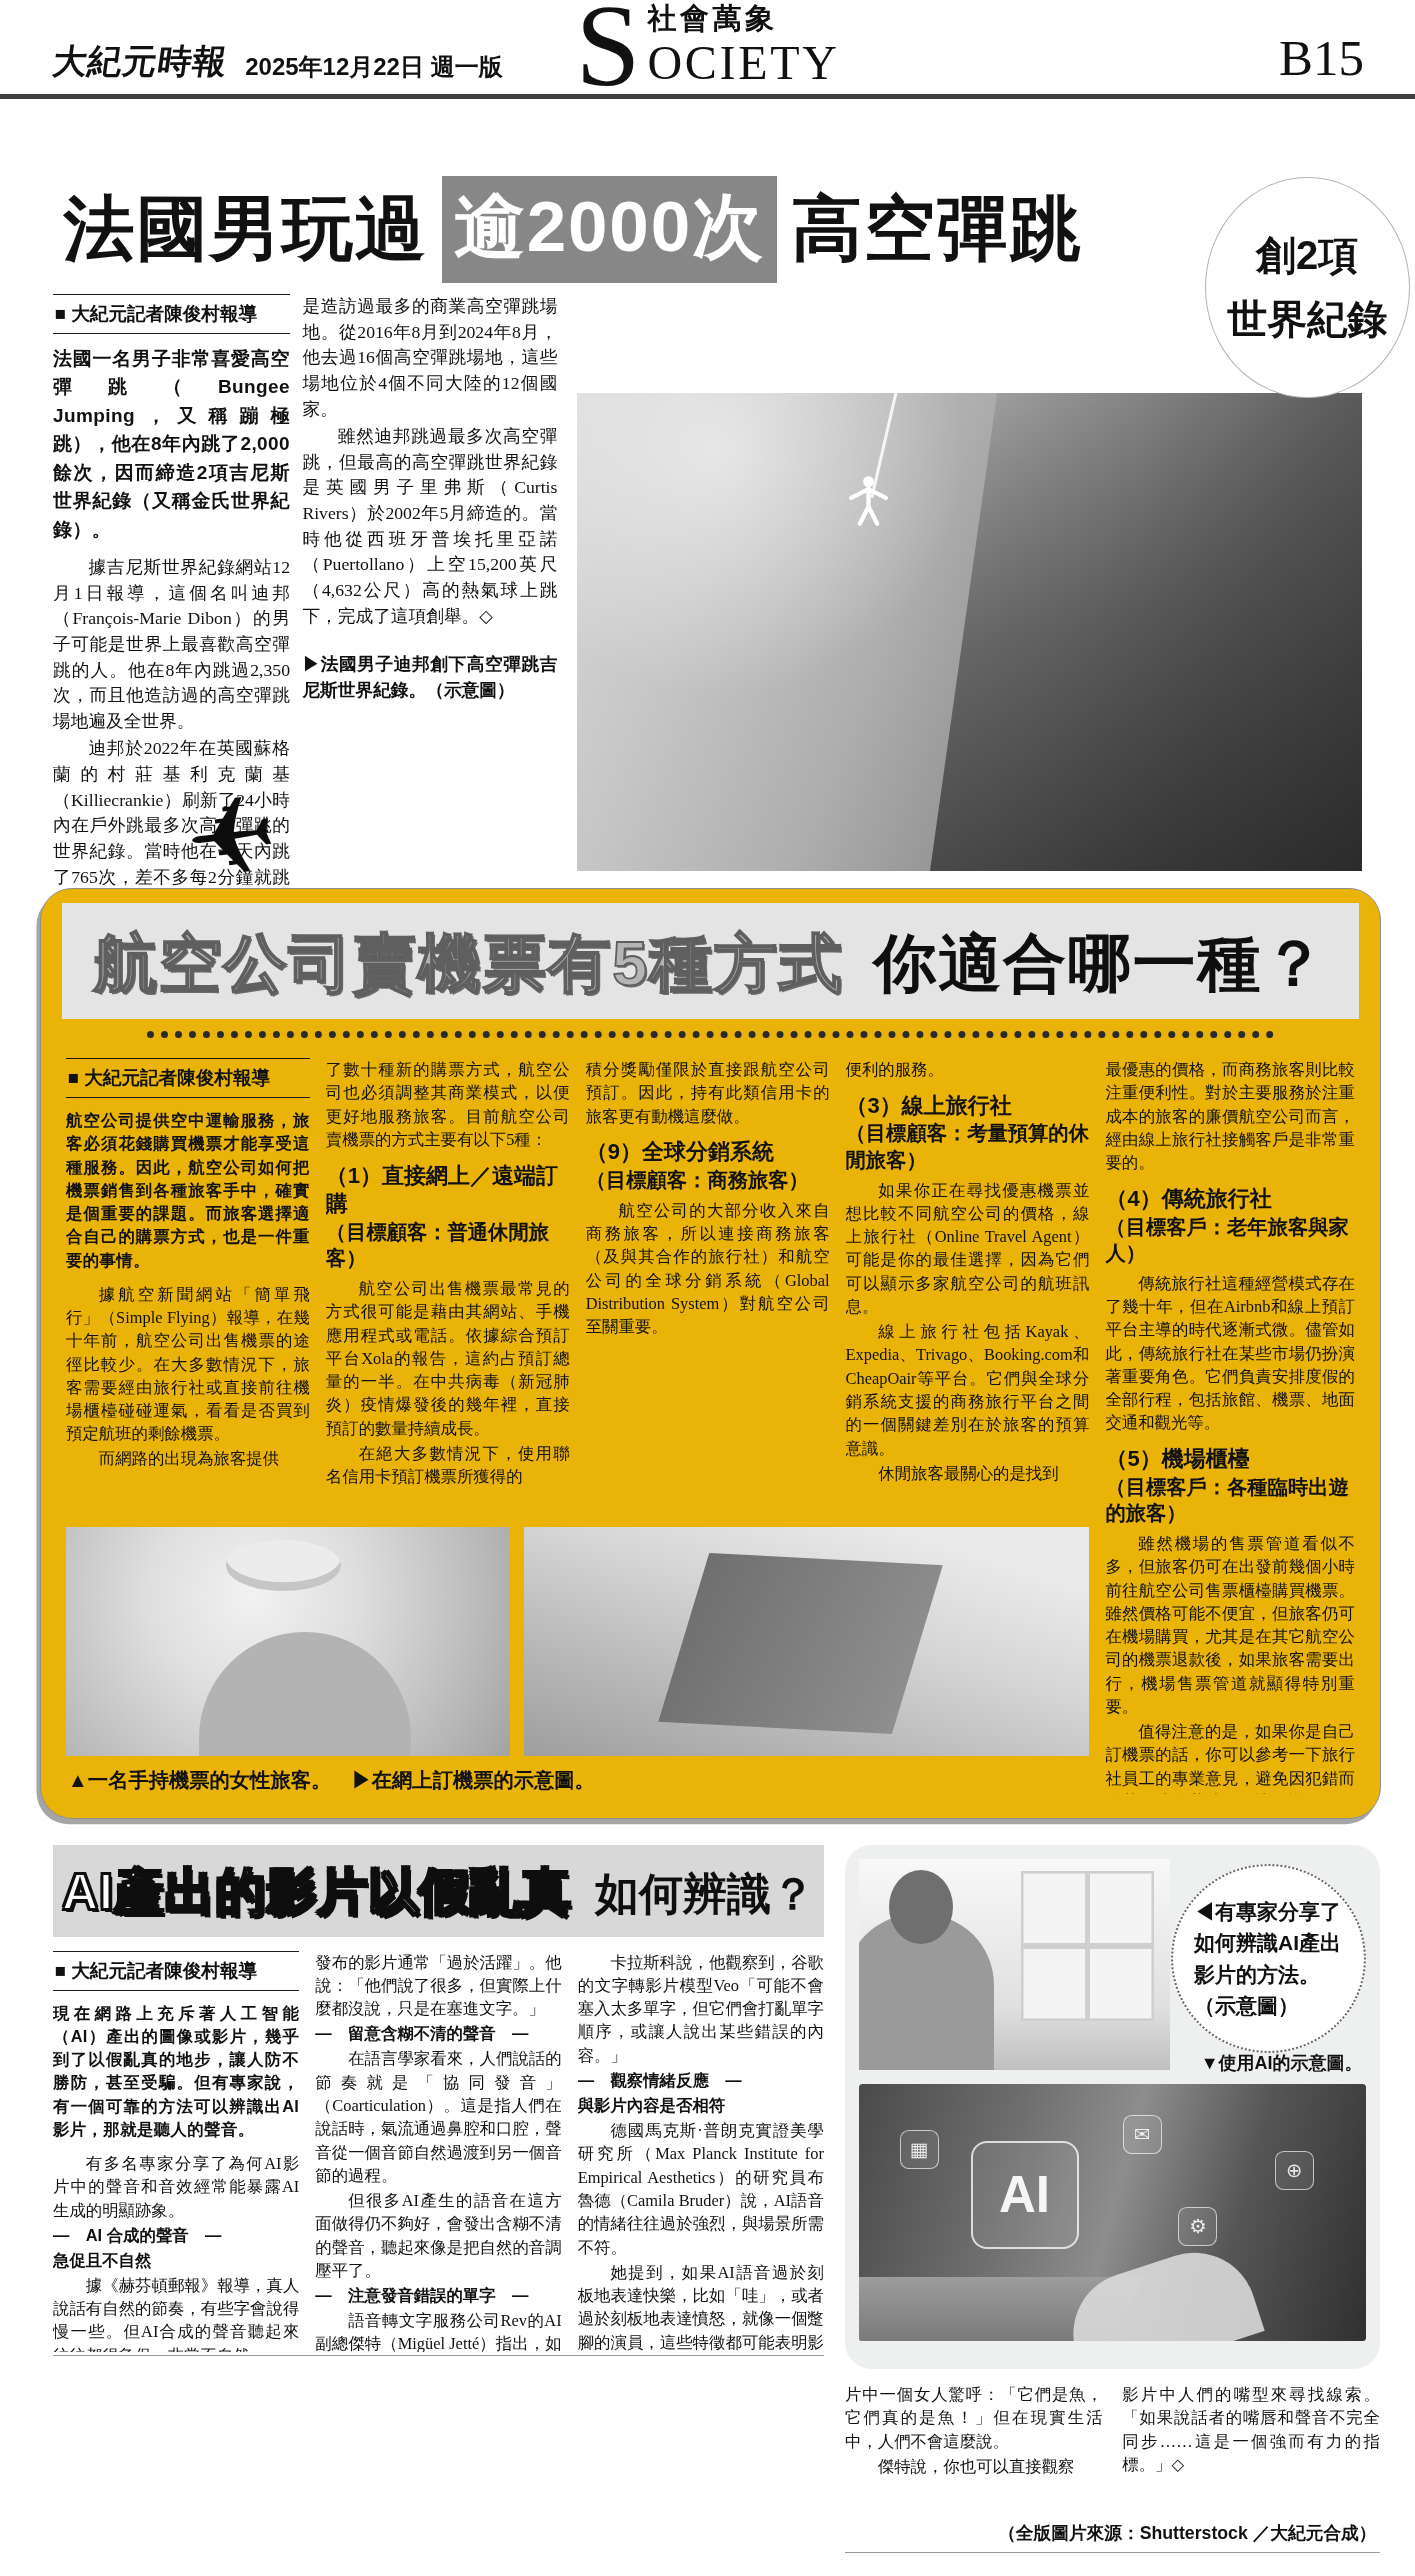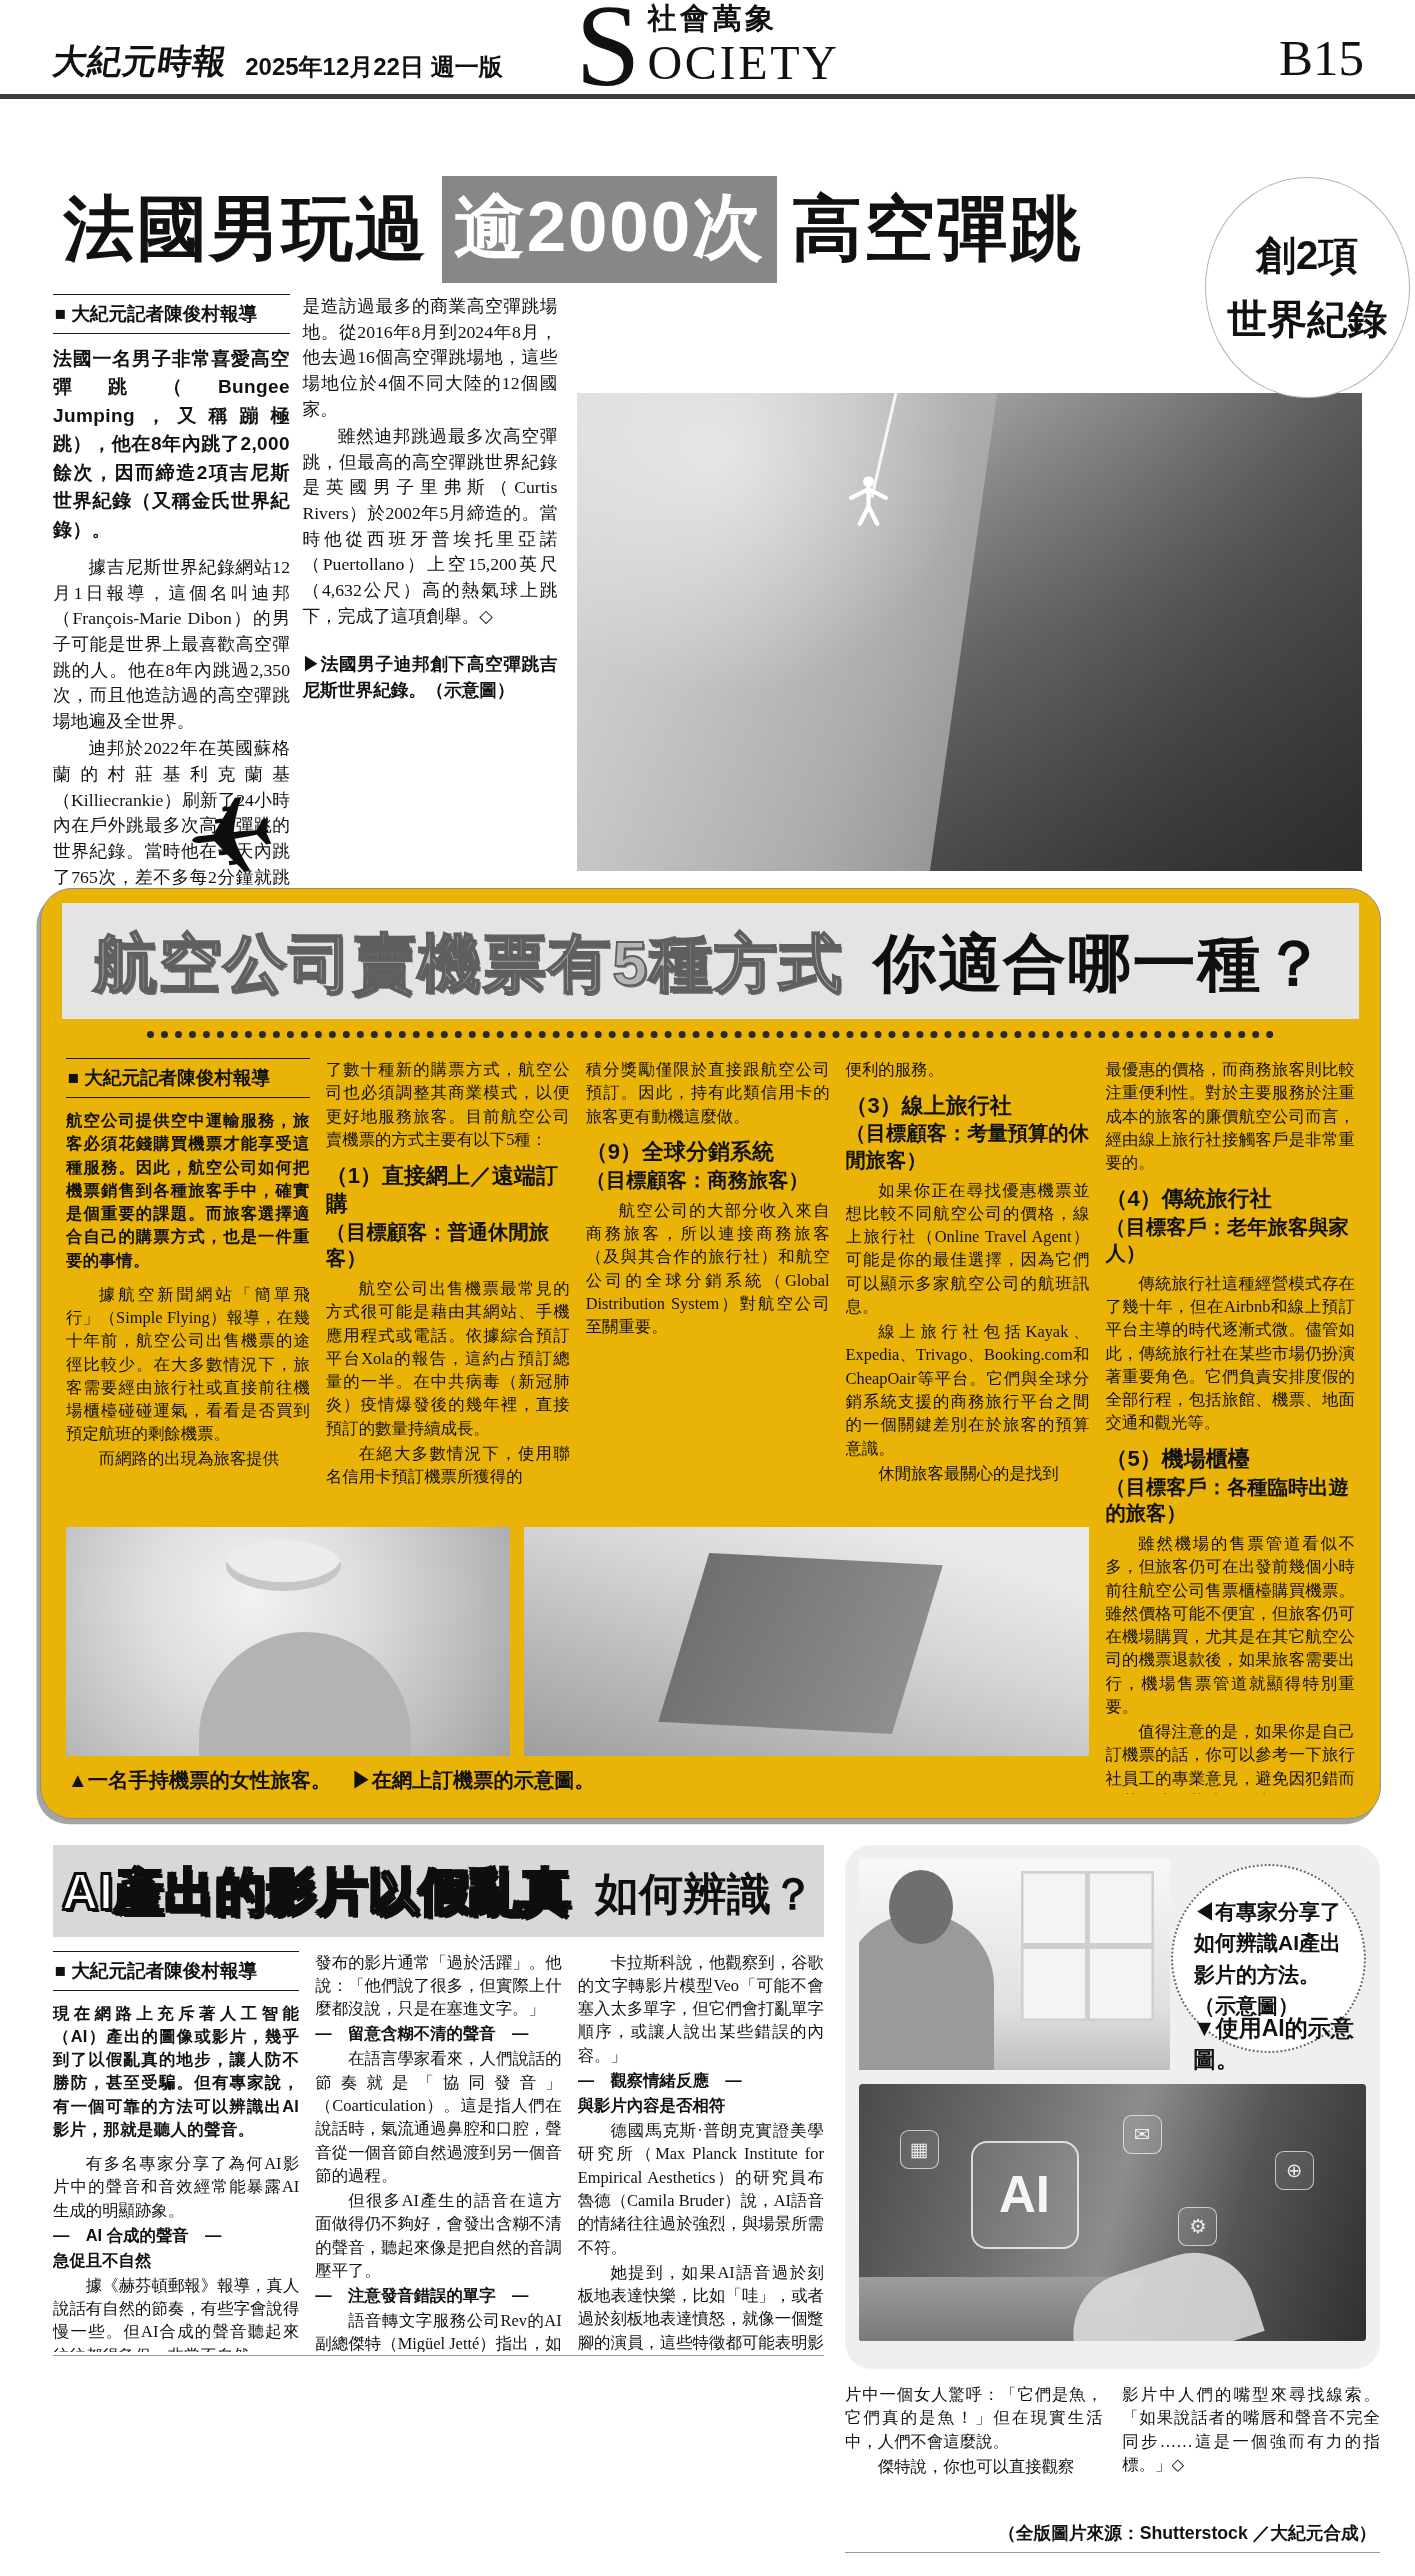--- a/index.html
+++ b/index.html
@@ -100,40 +100,40 @@
     text-shadow:2.7px 2.7px 0 #0e0e0e,-1.8px -1.8px 0 #0e0e0e,1.8px -1.8px 0 #0e0e0e,-1.8px 1.8px 0 #0e0e0e; }
   .a3-hl-black { font-family:"Liberation Sans",sans-serif; font-weight:900; font-size:44px; color:#0f0f0f; margin-left:19.5px; }
   .a3-cols { display:flex; gap:16px; margin-top:14px; flex:1; overflow:hidden; padding-bottom:3.5px; }
   .a3-cols .col { flex:1; min-width:0; overflow:hidden; }
   .centerhead { font-family:"Liberation Sans",sans-serif; font-weight:900; font-size:21px; text-align:center;
                 margin:8.8px 0 0; text-indent:0 !important; line-height:1.35; }
   .centerhead2 { font-family:"Liberation Sans",sans-serif; font-weight:900; font-size:21px; text-align:center;
                  margin:0 0 7px; text-indent:0 !important; line-height:1.35; }
   .a3-right { flex:1; display:flex; flex-direction:column; min-width:0; }
   .a3-panel { background:#eef0f0; border-radius:26.5px; padding:14px; height:524px; }
-  .a3-panel-top { display:flex; height:211px; position:relative; gap:23px; }
+  .a3-panel-top { display:flex; height:211px; position:relative; gap:11px; }
   .a3-photo-man { width:311px; height:211px; position:relative; overflow:hidden; background:linear-gradient(#f8f8f8,#e0e0e0 70%,#c0c0c0); }
   .win { position:absolute; right:16px; top:12.4px; width:133px; height:150px; background:#f4f4f4;
          border:2.7px solid #cfcfcf; box-shadow:inset 0 0 0 0.9px #ddd; }
   .win-bars { position:absolute; right:16px; top:12.4px; width:133px; height:150px;
     background:linear-gradient(#0000 48%, #cfcfcf 48%, #cfcfcf 52%, #0000 52%),
                linear-gradient(90deg,#0000 48%, #cfcfcf 48%, #cfcfcf 52%, #0000 52%); }
   .man { position:absolute; left:-14px; bottom:-12.4px; width:149px; height:168px; background:#9a9a9a;
          border-radius:71px 71px 0 0; }
   .man-head { position:absolute; left:30px; top:10.6px; width:64px; height:74px; background:#6f6f6f; border-radius:50%; }
   .a3-tr { flex:1; position:relative; }
   .dot-sm { position:absolute; border:1.8px dotted #777; border-radius:50%; background:#fff; }
   .d1 { width:39px; height:25px; left:0; top:58px; }
   .d2 { width:55px; height:34px; left:32px; top:81px; }
   .bubble { position:absolute; right:0; top:5.3px; width:195px; height:189px; border:2.7px dotted #666;
             border-radius:50%; background:#fff; display:flex; align-items:center; justify-content:center;
             padding:25px 21px; font-family:"Liberation Sans",sans-serif; font-weight:900; font-size:21px;
             line-height:1.5; }
   .a3-cap2 { position:absolute; right:3.5px; bottom:-5.3px; font-family:"Liberation Sans",sans-serif;
-             font-weight:900; font-size:23px; }
+             font-weight:900; font-size:18px; }
   .a3-photo-ai { margin-top:14px; height:257px; border-radius:3.5px; position:relative; overflow:hidden;
     background:linear-gradient(105deg,#4a4a4a 0%,#6f6f6f 30%,#8d8d8d 50%,#565656 72%,#303030 100%); }
   .kbd { position:absolute; left:-26.5px; bottom:0; width:58%; height:64px;
          background:linear-gradient(#9c9c9c,#7a7a7a); transform:skewX(-30deg); }
   .hand { position:absolute; right:22%; bottom:-21px; width:186px; height:99px; background:#d9d9d9;
           border-radius:62px 62px 0 0; transform:rotate(-18deg); opacity:.9; }
   .ai-chip { position:absolute; left:22%; top:22%; width:108px; height:108px; border:2.7px solid rgba(255,255,255,.75);
              border-radius:16px; display:flex; align-items:center; justify-content:center;
              font-family:"Liberation Sans",sans-serif; font-weight:bold; font-size:51px;
              color:rgba(255,255,255,.92); background:rgba(255,255,255,.08); }

